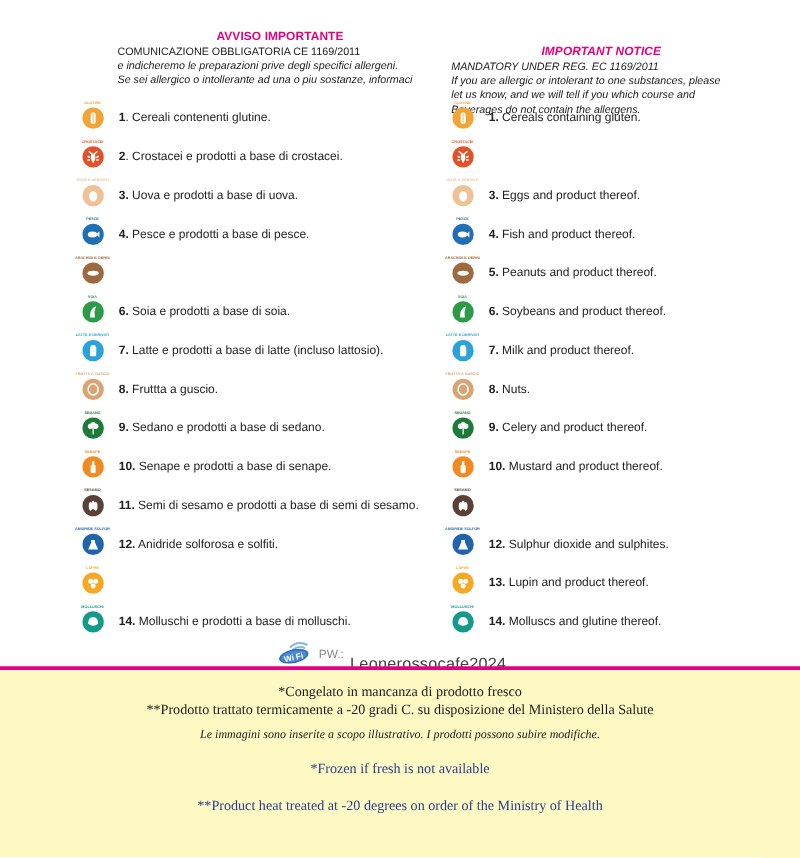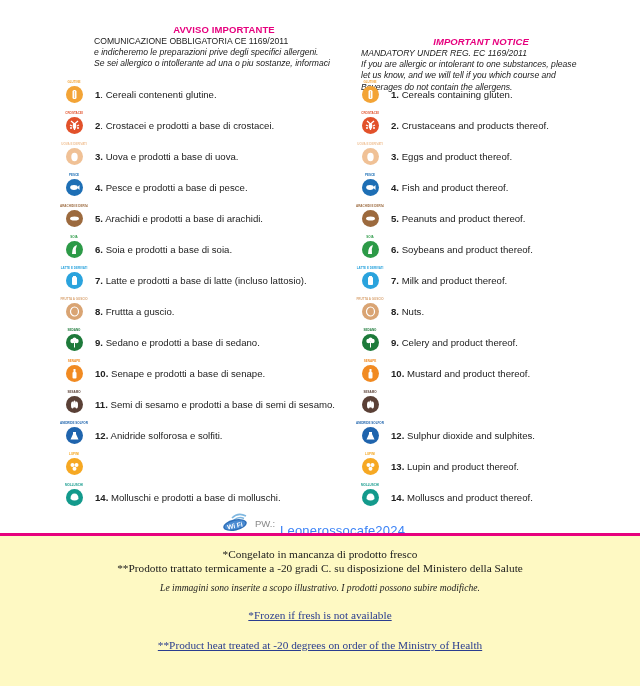--- a/index.html
+++ b/index.html
@@ -37,27 +37,27 @@
   .icon-circle svg { width: 11px; height: 11px; }
   .row-text {
     position: absolute; left: 35px; top: 9px; font-size: 9.6px; color: #222;
     white-space: nowrap; line-height: 12px;
   }
   .row-num { font-weight: bold; }
 
   .wifi { position: absolute; left: 222px; top: 510px; height: 22px; display: flex; align-items: center; }
   .wifi-icon { width: 30px; height: 20px; position: relative; }
   .pw-label { font-size: 9.5px; color: #888; margin-left: 3px; margin-top: 4px; }
-  .pw-value { font-size: 13px; color: #3b82f6; margin-left: 5px; margin-top: 19px; letter-spacing: 0.2px; }
+  .pw-value { font-size: 13px; color: #404040; margin-left: 5px; margin-top: 19px; letter-spacing: 0.2px; }
 
   .pink-line { position: absolute; left: 0; top: 533px; width: 640px; height: 3px; background: #e6007e; }
   .footer { position: absolute; left: 0; top: 536px; width: 640px; height: 150px; background: #fef9c3; }
   .ft { position: absolute; left: 0; width: 640px; text-align: center; font-family: "Liberation Serif", "DejaVu Serif", serif; white-space: nowrap; }
   .ft-it { color: #1a1a1a; }
-  .ft-en { color: #2a3d8f; text-decoration: underline; }
+  .ft-en { color: #2a3d8f; }
   .ft-main { font-size: 11.3px; }
   .ft-note { font-size: 9.6px; font-style: italic; }
 </style>
 </head>
 <body>
 
 <div class="col it">
   <div class="notice-title">AVVISO IMPORTANTE</div>
   <div class="notice-sub">COMUNICAZIONE OBBLIGATORIA CE 1169/2011</div>
   <div class="notice-body">e indicheremo le preparazioni prive degli specifici allergeni.</div>
@@ -122,21 +122,20 @@
     </div>
     <div class="row" style="top: 124px;">
       <span class="icon-wrap">
         <span class="icon-label" style="color:#9c6a3e">ARACHIDI E DERIVATI</span>
         <span class="icon-circle" style="background:#9c6a3e;color:#9c6a3e">
           <svg viewBox="0 0 11 11">
             <ellipse cx="5.5" cy="5.5" rx="4.5" ry="2" fill="#fff"></ellipse>
           </svg>
         </span>
       </span>
-      <span class="row-text"><span class="row-num">5.</span><span> Arachidi e prodotti a base di arachidi.</span></span>
     </div>
     <div class="row" style="top: 155px;">
       <span class="icon-wrap">
         <span class="icon-label" style="color:#2c9a47">SOIA</span>
         <span class="icon-circle" style="background:#2c9a47;color:#2c9a47">
           <svg viewBox="0 0 11 11">
             <path d="M3 10 Q3 2 8 1 Q6 5 7 10 Z" fill="#fff"></path>
           </svg>
         </span>
       </span>
@@ -255,21 +254,20 @@
     <div class="row" style="top: 31px;">
       <span class="icon-wrap">
         <span class="icon-label" style="color:#e2512a">CROSTACEI</span>
         <span class="icon-circle" style="background:#e2512a;color:#e2512a">
           <svg viewBox="0 0 11 11">
             <path d="M5.5 10 L5.5 4 M5.5 4 L2 1 M5.5 4 L9 1 M3 6 L1 5 M8 6 L10 5 M3 8 L1 8 M8 8 L10 8" stroke="#fff" stroke-width="1.3" fill="none"></path>
             <ellipse cx="5.5" cy="6" rx="1.8" ry="3" fill="#fff"></ellipse>
           </svg>
         </span>
       </span>
-      <span class="row-text"><span class="row-num">2.</span><span> Crustaceans and products thereof.</span></span>
     </div>
     <div class="row" style="top: 62px;">
       <span class="icon-wrap">
         <span class="icon-label" style="color:#f0c196">UOVA E DERIVATI</span>
         <span class="icon-circle" style="background:#f0c196;color:#f0c196">
           <svg viewBox="0 0 11 11">
             <ellipse cx="5.5" cy="6" rx="3.2" ry="4.2" fill="#fff"></ellipse>
           </svg>
         </span>
       </span>
@@ -396,21 +394,21 @@
     </div>
     <div class="row" style="top: 403px;">
       <span class="icon-wrap">
         <span class="icon-label" style="color:#139a8c">MOLLUSCHI</span>
         <span class="icon-circle" style="background:#139a8c;color:#139a8c">
           <svg viewBox="0 0 11 11">
             <path d="M1.5 7 Q1.5 1.5 5.5 1.5 Q9.5 1.5 9.5 7 Q5.5 10 1.5 7 Z" fill="#fff"></path>
           </svg>
         </span>
       </span>
-      <span class="row-text"><span class="row-num">14.</span><span> Molluscs and product thereof.</span></span>
+      <span class="row-text"><span class="row-num">14.</span><span> Molluscs and glutine thereof.</span></span>
     </div>
   </div>
 
 <div class="wifi">
   <span class="wifi-icon">
     <svg width="30" height="20" viewBox="0 0 30 20">
       <path d="M10 7 Q16 1 24 5" stroke="#7fb7e0" stroke-width="1.6" fill="none"></path>
       <path d="M12 9 Q17 5 22 7.5" stroke="#7fb7e0" stroke-width="1.4" fill="none"></path>
       <ellipse cx="13" cy="14" rx="12" ry="5.5" fill="#2e6fb8" transform="rotate(-12 13 14)"></ellipse>
       <ellipse cx="13" cy="14" rx="10.5" ry="4.2" fill="#4a8bd2" transform="rotate(-12 13 14)"></ellipse>

